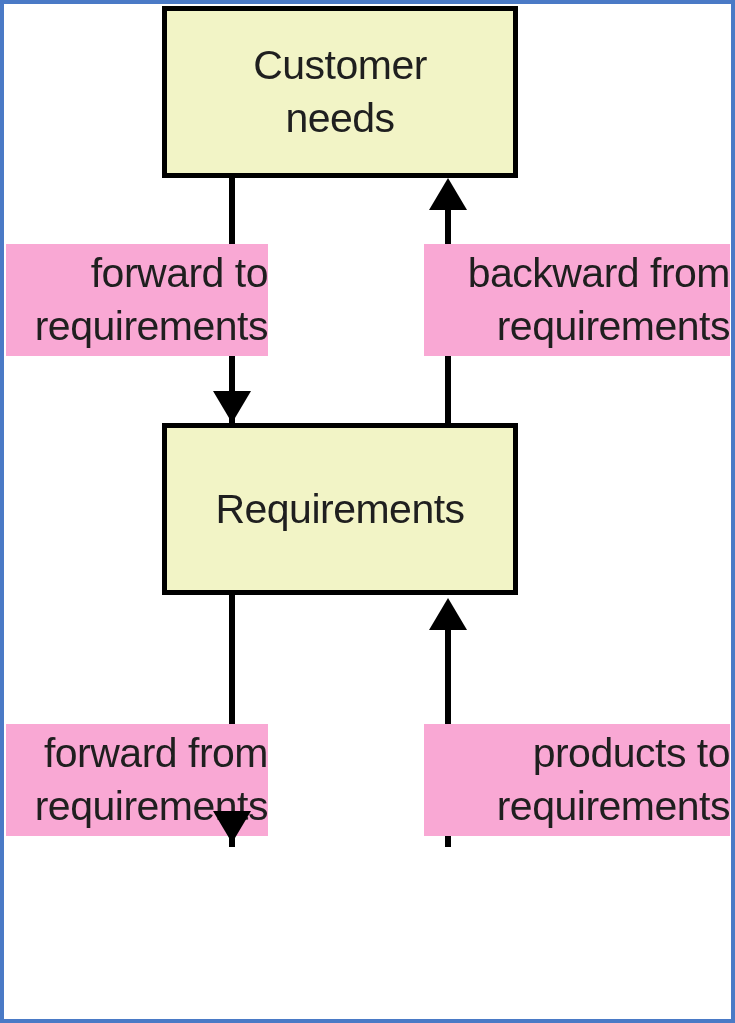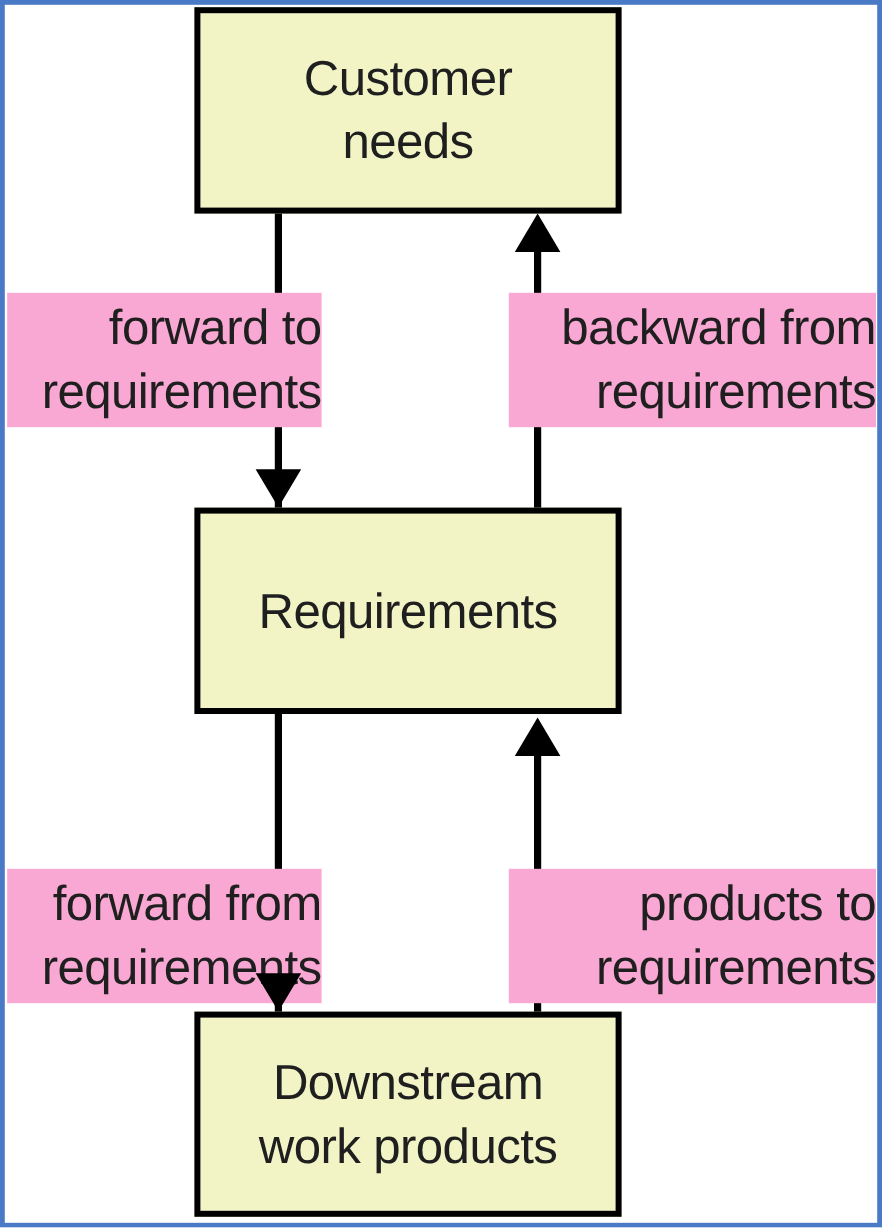--- a/index.html
+++ b/index.html
@@ -99,18 +99,14 @@
   <div class="edge-label align-left row-2">products to
 requirements</div>
 
   <div class="node node-top">
     <span>Customer
 needs</span>
   </div>
   <div class="node node-mid">
     <span>Requirements</span>
   </div>
-  <div class="node node-bottom">
-    <span>Downstream
-work products</span>
-  </div>
 
 </div>
 
 </body></html>

